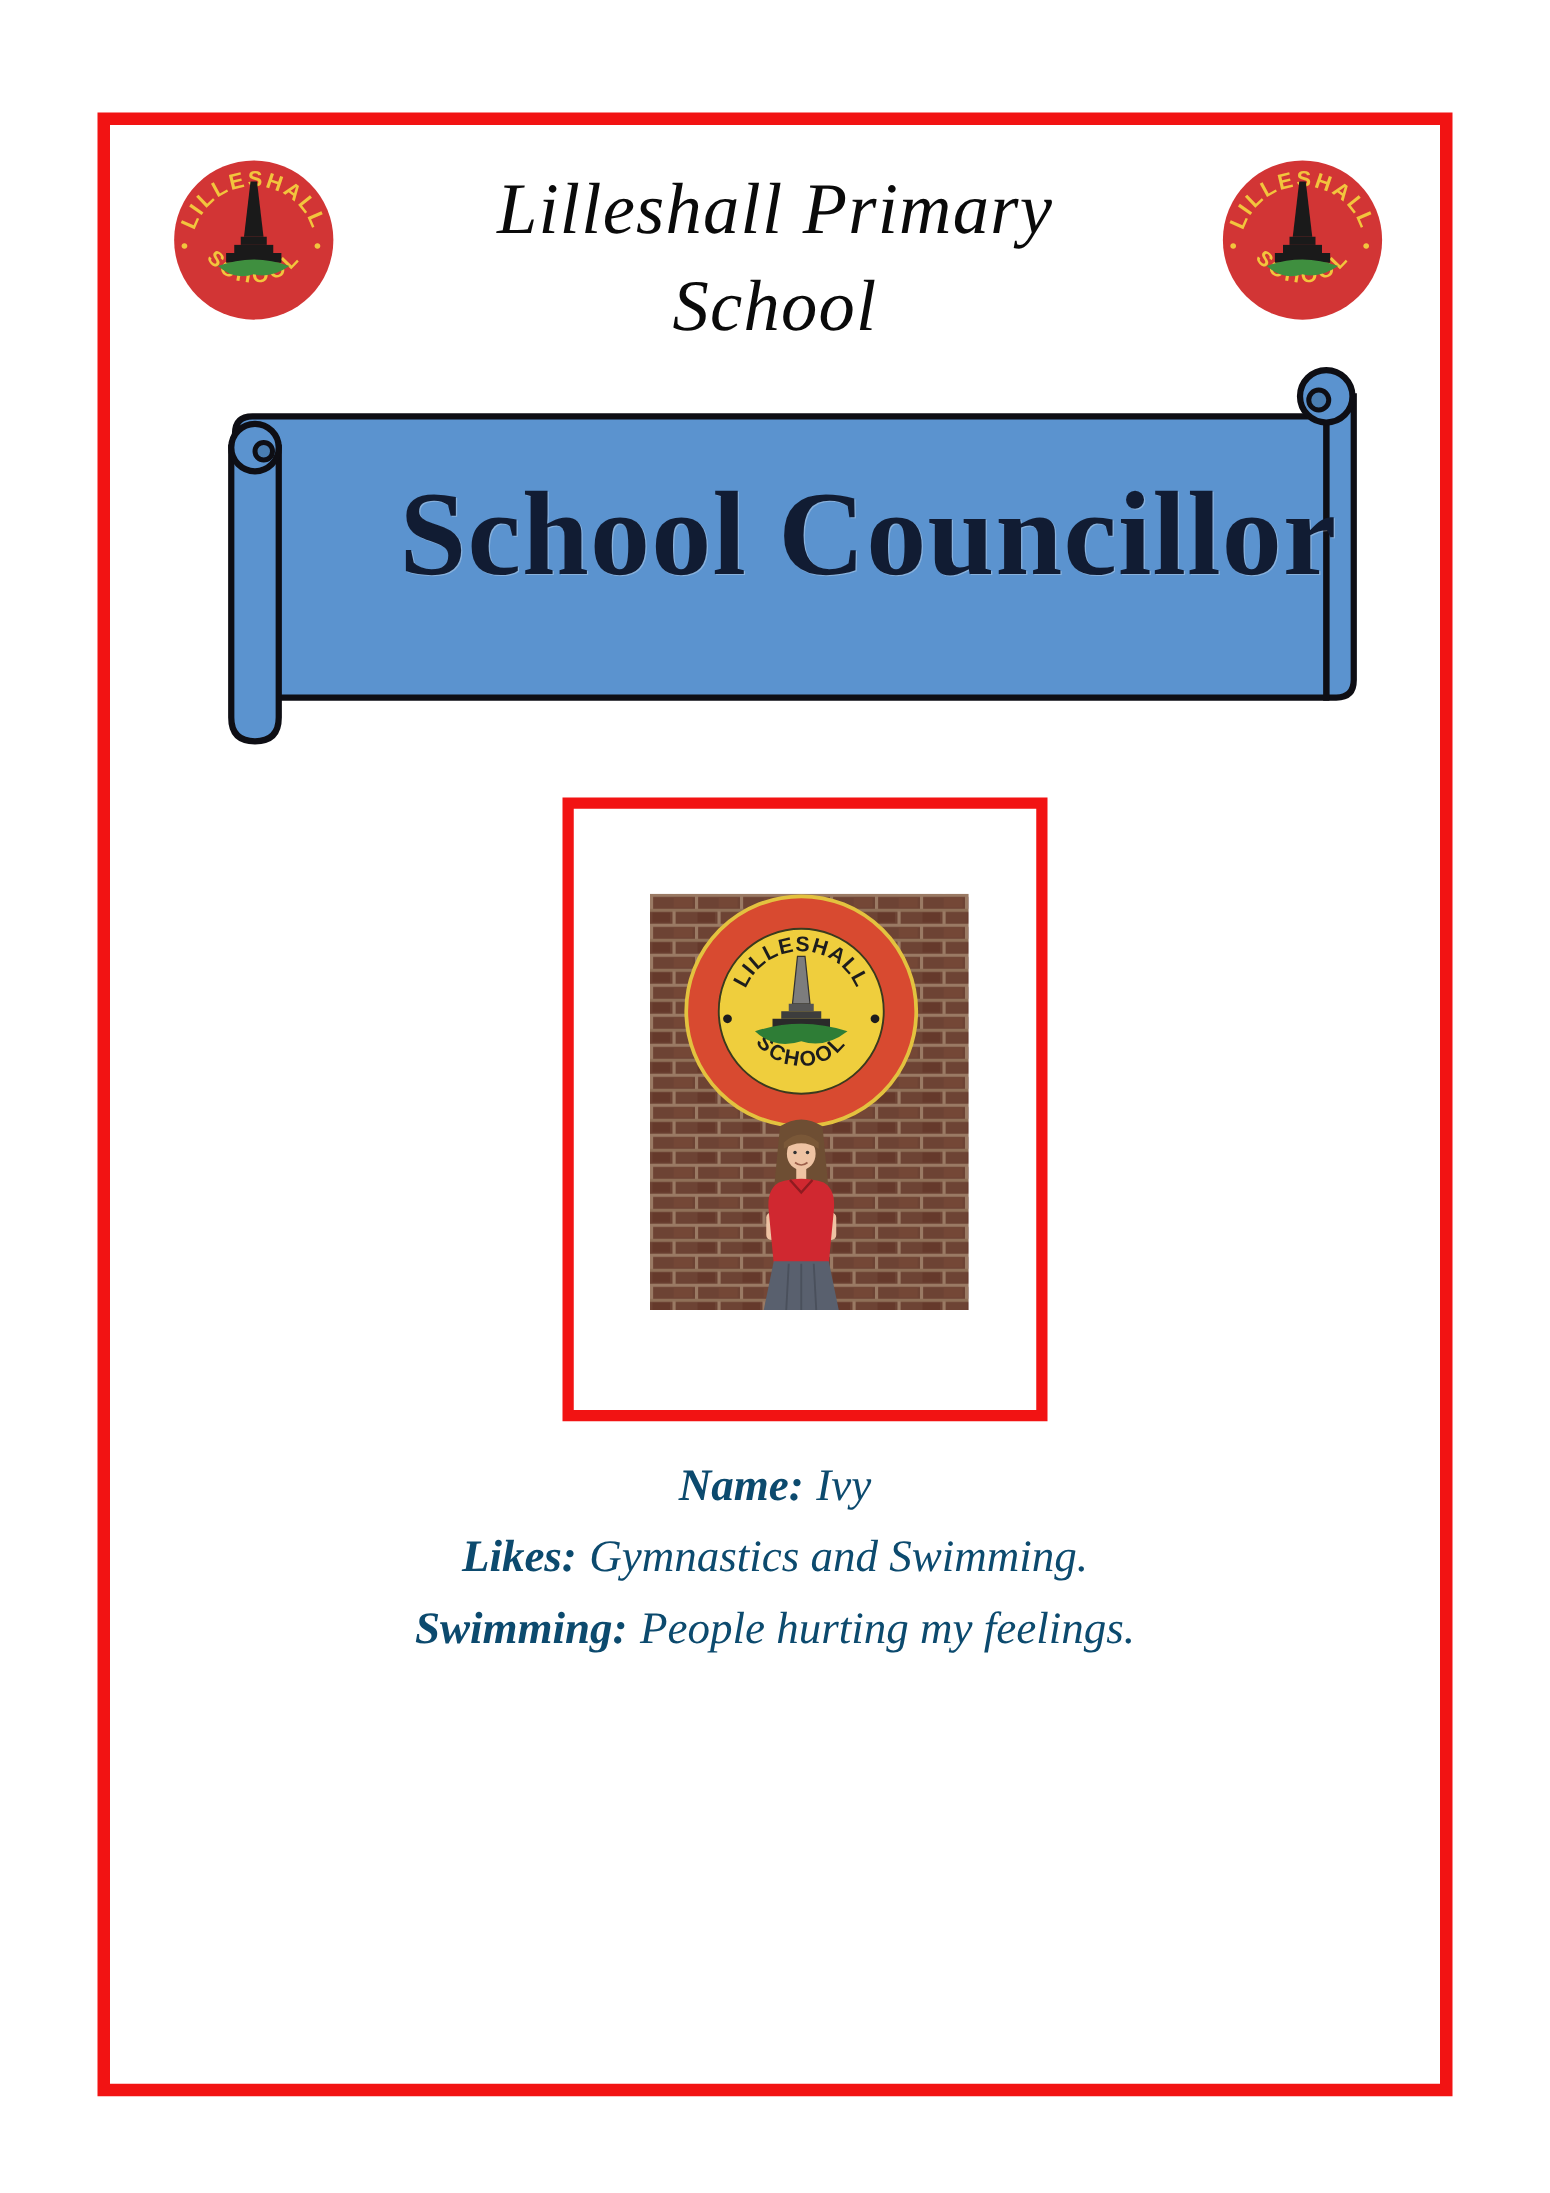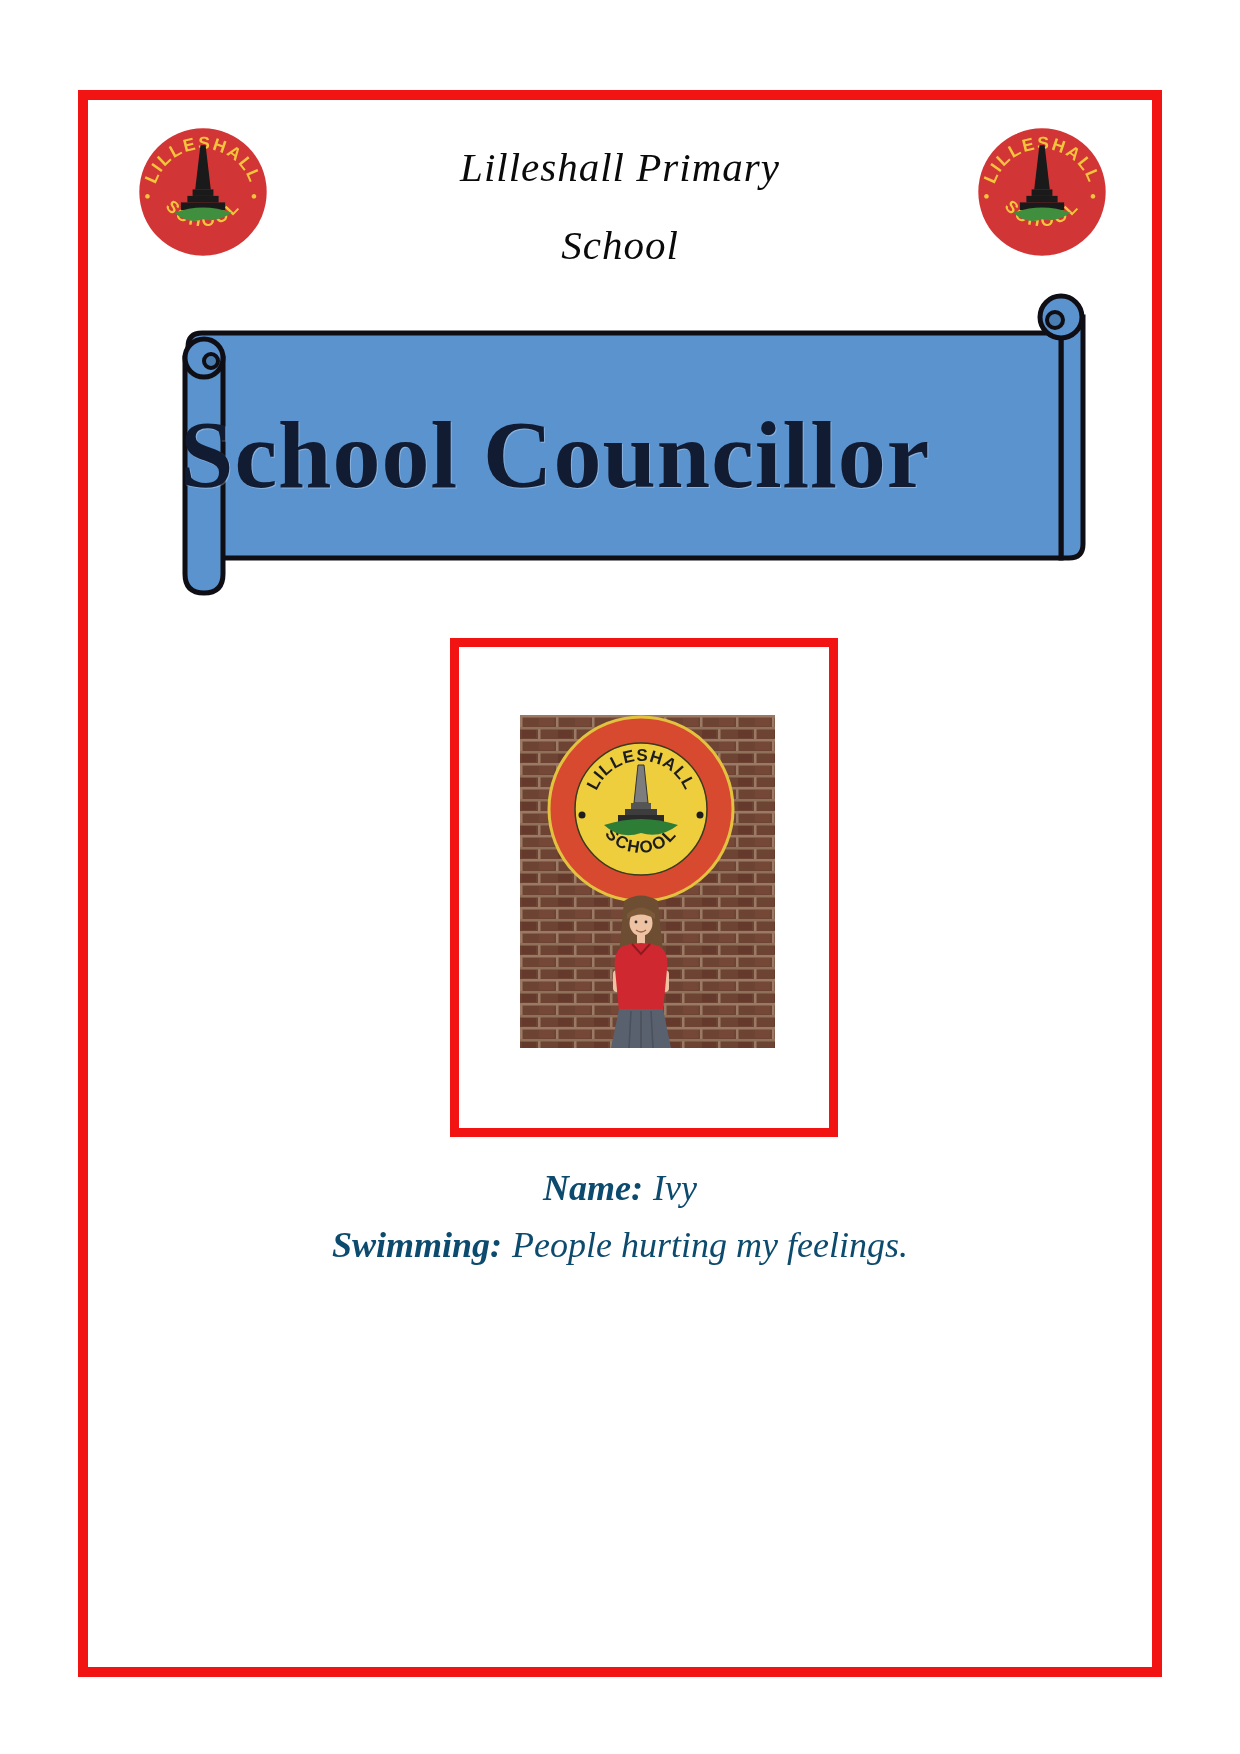--- a/index.html
+++ b/index.html
@@ -4,25 +4,25 @@
 <style>
   html,body{margin:0;padding:0;background:#fff;}
   #page{position:relative;width:1240px;height:1754px;background:#fff;overflow:hidden;
         font-family:"Liberation Serif",serif;}
   .abs{position:absolute;}
   #page-border{left:78px;top:90px;width:1084px;height:1587px;border:10px solid #f21313;box-sizing:border-box;}
   .logo{width:130px;height:130px;}
   #logo-left{left:138px;top:127px;}
   #logo-right{left:977px;top:127px;}
   #school-title{left:250px;top:128px;width:740px;text-align:center;
-     font-style:italic;font-size:41px;line-height:78px;color:#0a0a0a;letter-spacing:1px;}
+     font-style:italic;font-size:58px;line-height:78px;color:#0a0a0a;letter-spacing:1px;}
   #banner-svg{left:166px;top:292px;width:920px;height:310px;}
-  #banner-title{left:180px;top:368px;width:890px;text-align:left;
+  #banner-title{left:180px;top:368px;width:890px;text-align:right;
      font-weight:700;font-size:96px;line-height:118px;color:#111c33;letter-spacing:1px;
-     text-shadow:1px 1px 0 rgba(255,255,255,.28);margin-top:28px;}
+     text-shadow:1px 1px 0 rgba(255,255,255,.28);}
   #photo-frame{left:450px;top:638px;width:388px;height:499px;border:9px solid #f21313;box-sizing:border-box;background:#fff;}
   #photo{left:520px;top:715px;width:255px;height:333px;}
   #details{left:90px;top:1160px;width:1060px;text-align:center;
      font-style:italic;font-size:36px;line-height:57px;color:#0c4a6e;}
   #details .lbl{font-weight:700;margin-right:10px;}
   .line{white-space:nowrap;}
 </style>
 </head>
 <body>
 
@@ -147,16 +147,17 @@
       <rect x="141" y="255" width="8" height="22" rx="4" fill="#eec3a3"></rect>
       <path d="M 103 231 Q 121 225 139 231 Q 149 237 147 254 L 143 296 L 99 296 L 95 254 Q 93 237 103 231 Z" fill="#d02830"></path>
       <path d="M 112 229 L 121 239 L 130 229" stroke="#8f1b20" stroke-width="2" fill="none"></path>
       <path d="M 99 294 L 143 294 L 151 333 L 91 333 Z" fill="#59606e"></path>
       <path d="M 111 296 L 109 333 M 121 296 L 121 333 M 131 296 L 133 333" stroke="#4a505c" stroke-width="1.5" fill="none"></path>
     </g>
   </svg>
 
   <div id="details" class="abs">
     <div class="line"><span class="lbl">Name:</span><span>Ivy</span></div>
+    <div class="line"><span class="lbl">Likes:</span><span>Gymnastics and Swimming.</span></div>
     <div class="line"><span class="lbl">Swimming:</span><span>People hurting my feelings.</span></div>
   </div>
 
 </div>
 
 </body></html>

